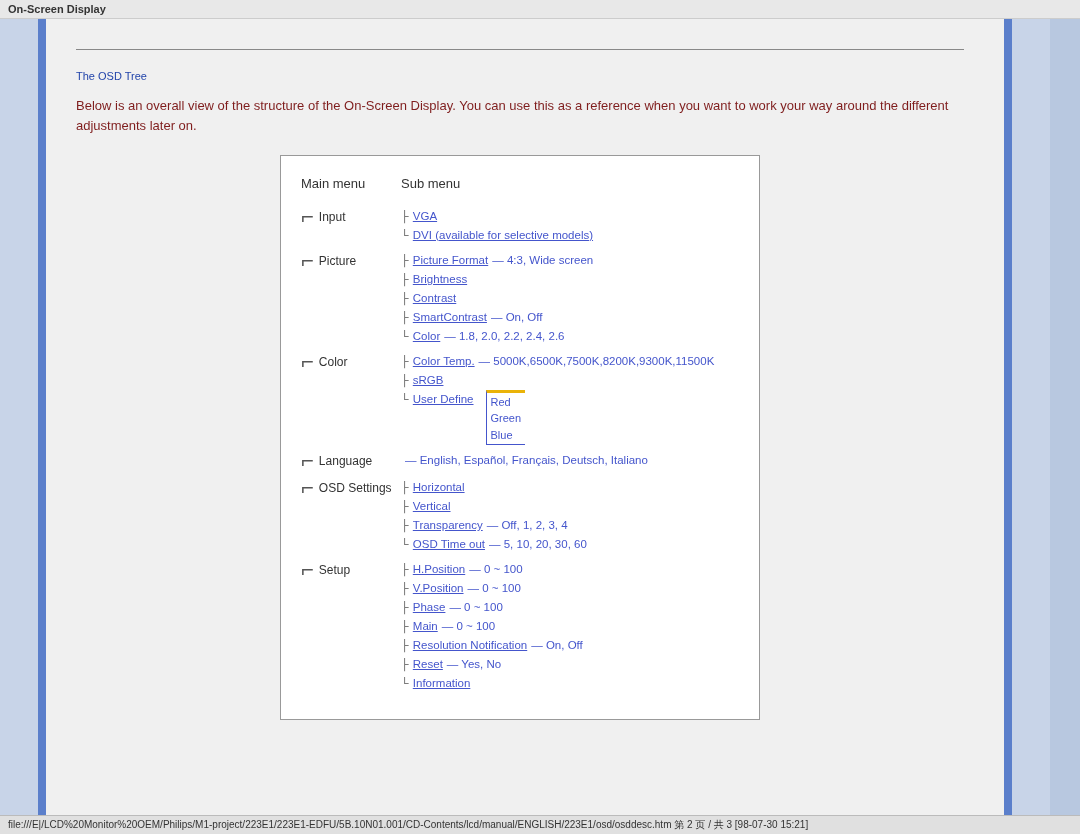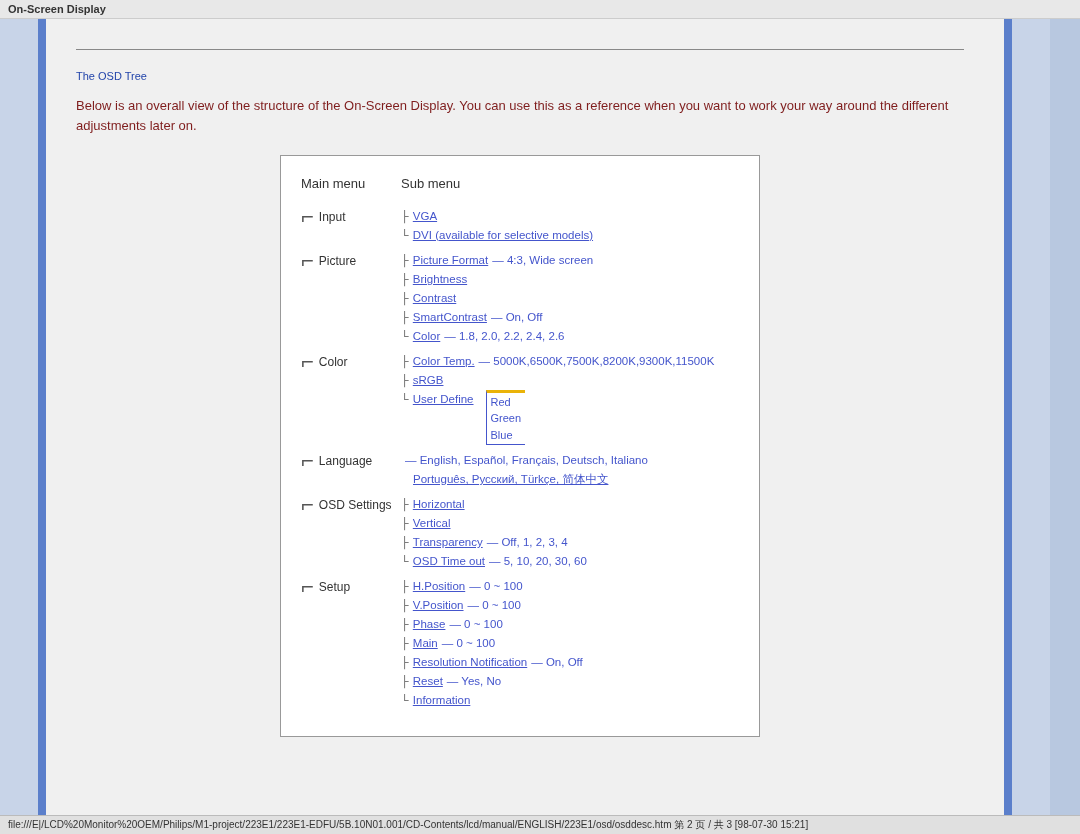--- a/index.html
+++ b/index.html
@@ -245,23 +245,20 @@
 
         <div class="menu-group" style="margin-bottom:6px;">
           <div class="main-label">
             <span style="font-size:22px;line-height:0.8;margin-right:5px;color:#555;">⌐</span>
             <span>Language</span>
           </div>
           <div class="sub-items">
             <div class="sub-item">
               <span class="item-options">— English, Español, Français, Deutsch, Italiano</span>
             </div>
-            <div class="sub-item" style="padding-left:12px;">
-              <span class="item-label">Português, Русский, Türkçe, 简体中文</span>
-            </div>
           </div>
         </div>
 
         <div class="menu-group" style="margin-bottom:6px;">
           <div class="main-label">
             <span style="font-size:22px;line-height:0.8;margin-right:5px;color:#555;">⌐</span>
             <span>OSD Settings</span>
           </div>
           <div class="sub-items">
             <div class="sub-item">

